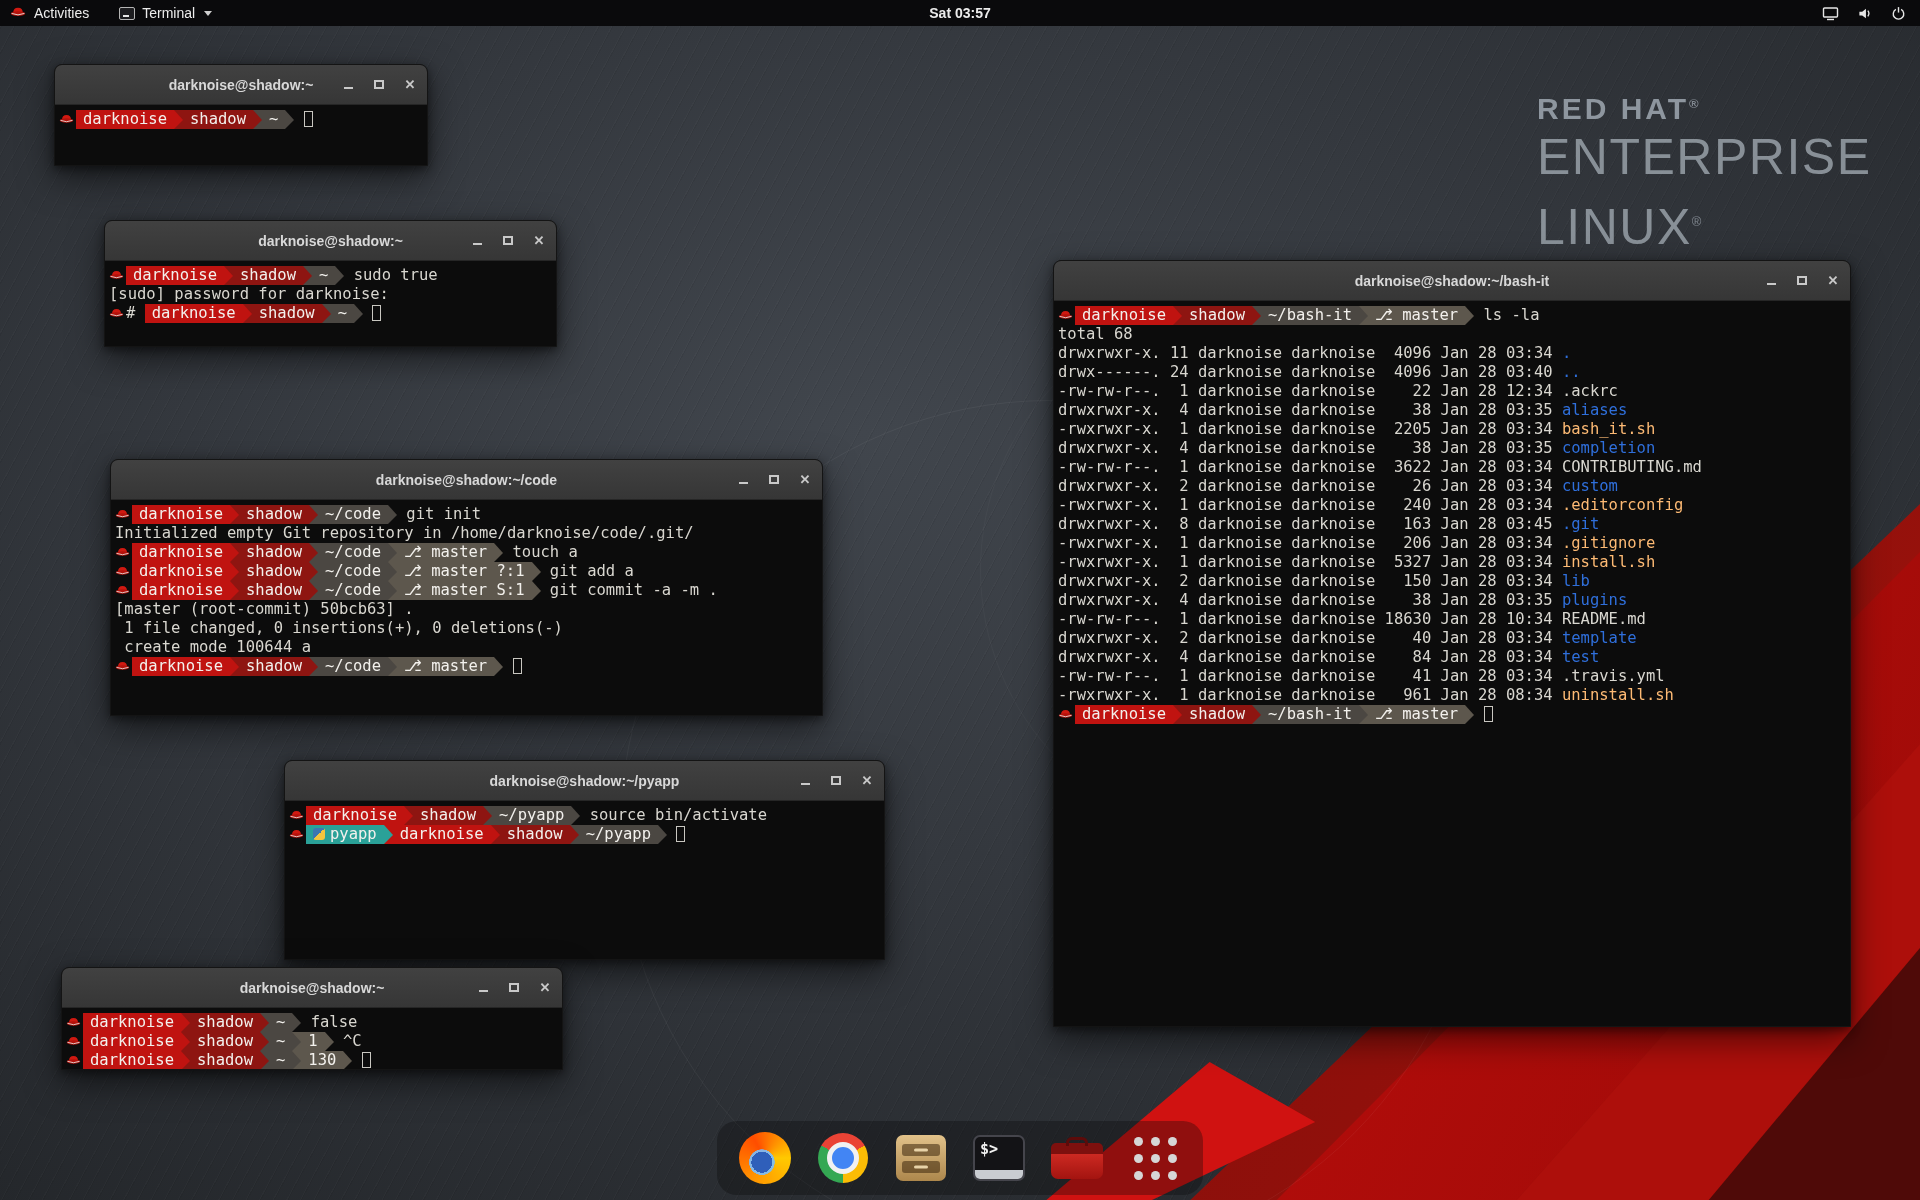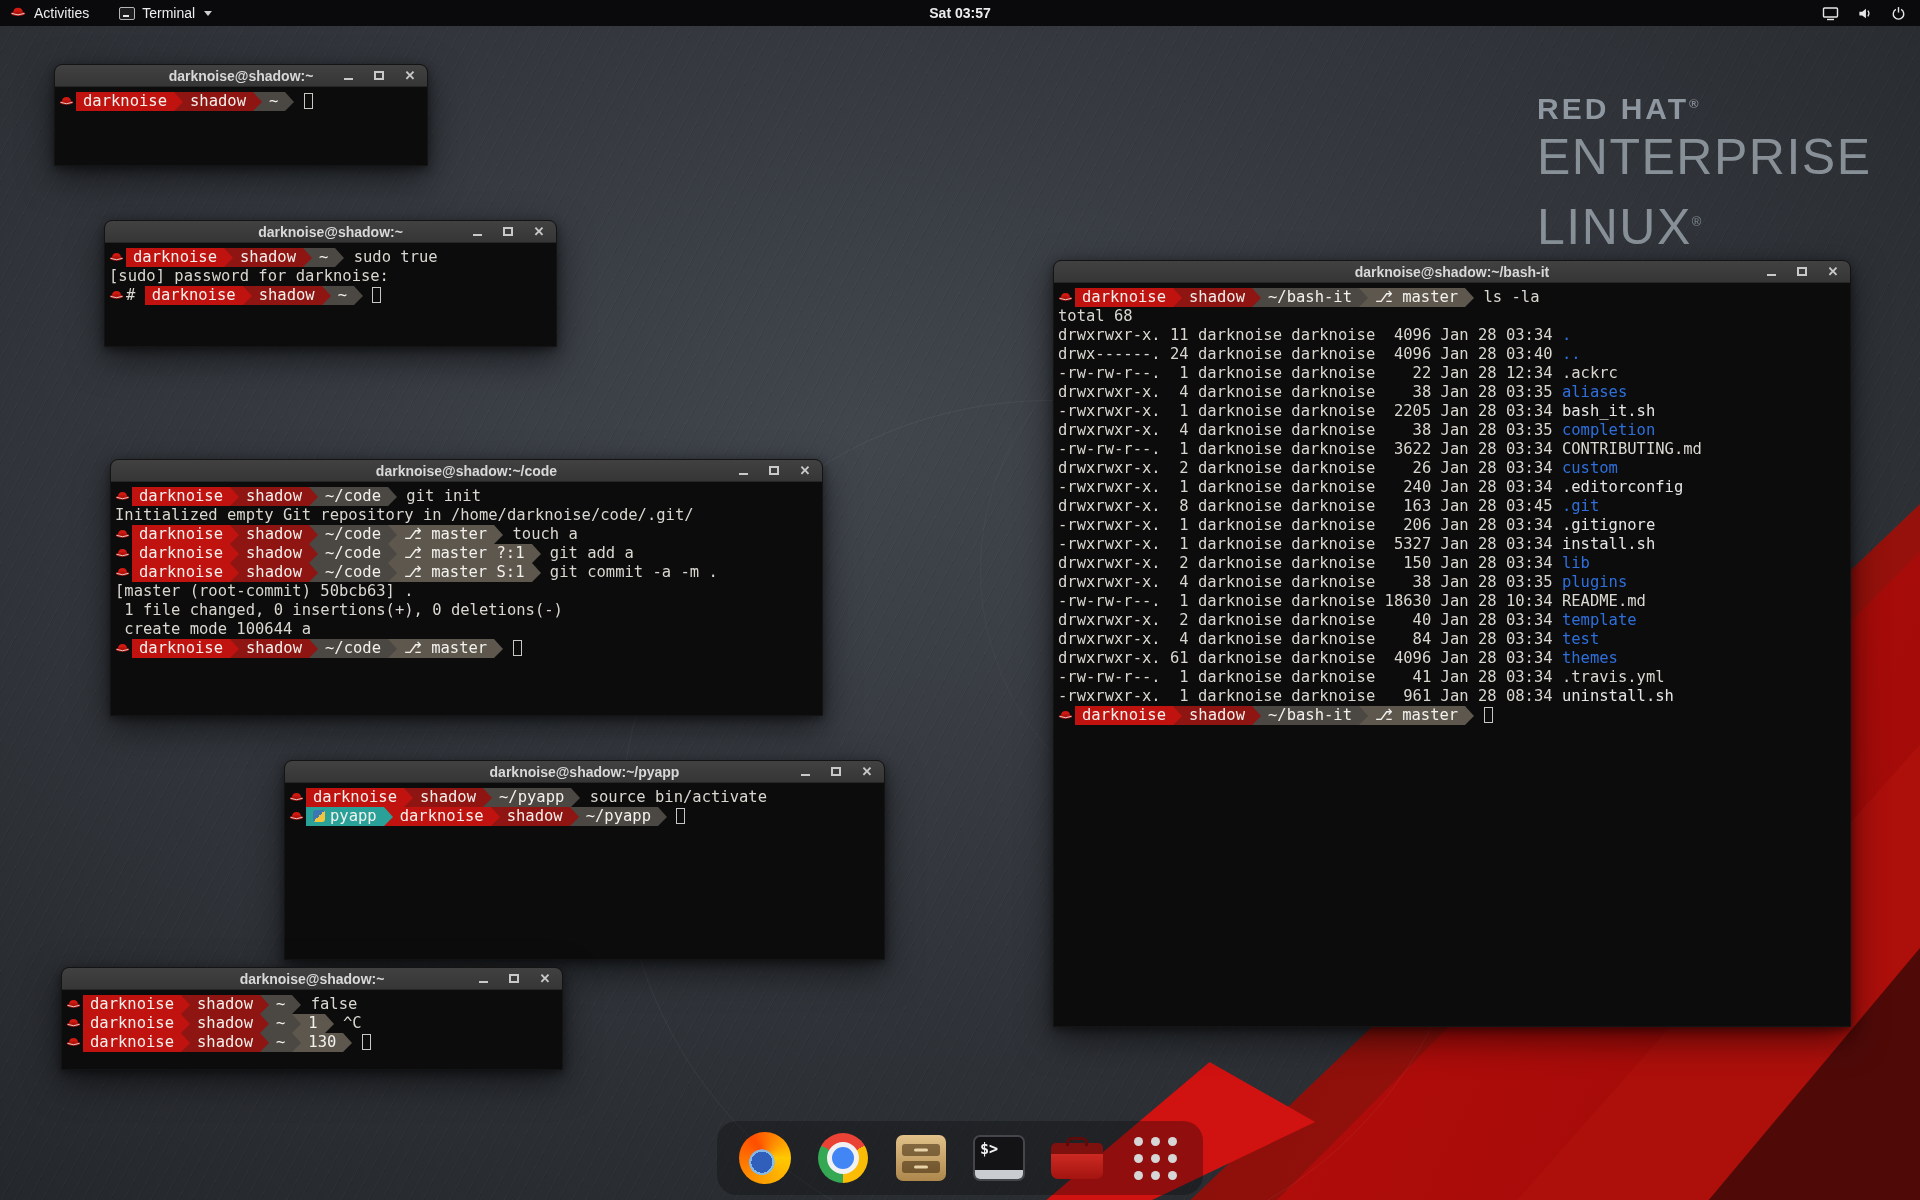--- a/index.html
+++ b/index.html
@@ -25,33 +25,33 @@
   .tb-left{display:flex;align-items:center;gap:8px;margin-left:10px;cursor:pointer}
   .tb-app{display:flex;align-items:center;gap:7px;margin-left:30px;cursor:pointer}
   .tb-caret{width:0;height:0;border-left:4px solid transparent;border-right:4px solid transparent;border-top:5px solid #cfcfcf;margin-left:2px}
   .tb-clock{position:absolute;left:50%;transform:translateX(-50%);font-weight:bold;cursor:pointer}
   .tb-right{position:absolute;right:14px;display:flex;align-items:center;gap:18px}
   .tb-right svg{display:block;cursor:pointer}
   .mini-term{width:16px;height:13px;background:#1d1d20;border:1px solid #b5b5b5;border-radius:2px;position:relative}
   .mini-term::after{content:"";position:absolute;left:3px;bottom:2px;width:6px;height:2px;background:#e6e6e6}
 
   .window{position:absolute;background:#0c0c0c;border:1px solid #141414;box-shadow:0 12px 34px rgba(0,0,0,0.55),0 3px 10px rgba(0,0,0,0.45);border-radius:8px 8px 0 0;overflow:hidden;z-index:10}
-  .titlebar{height:22px;background:linear-gradient(#414141,#363636);border-bottom:1px solid #262626;position:relative;display:flex;align-items:center;justify-content:center;color:#d8d8d8;font-size:14px;font-weight:bold;cursor:default}
+  .titlebar{height:40px;background:linear-gradient(#414141,#363636);border-bottom:1px solid #262626;position:relative;display:flex;align-items:center;justify-content:center;color:#d8d8d8;font-size:14px;font-weight:bold;cursor:default}
   .winbtns{position:absolute;right:9px;top:0;height:100%;display:flex;align-items:center;gap:15px}
   .wbtn{width:16px;height:16px;display:flex;align-items:center;justify-content:center;color:#c9c9c9;font-size:13px;cursor:pointer}
   .wbtn .bar{width:9px;height:2px;background:#c9c9c9;margin-top:7px}
   .wbtn .box{width:10px;height:9px;border:2px solid #c9c9c9}
 
   .term{padding:5px 4px;font-family:"DejaVu Sans Mono","Liberation Mono",monospace;font-size:15.5px;color:#d9d7d0;height:calc(100% - 27px);cursor:text}
   .tline{height:19px;line-height:19px;white-space:pre}
   .pl-seg{display:inline-block;height:19px;line-height:19px;padding:0 7px;vertical-align:top;color:#f3f1ed}
   .pl-arrow{display:inline-block;width:0;height:19px;vertical-align:top;border-top:10px solid transparent;border-bottom:9px solid transparent;border-left:9px solid transparent}
   .cursor{display:inline-block;width:9px;height:16px;border:1px solid #c9c7c1;vertical-align:top;margin-top:1px}
   .dir{color:#2f6fdb}
-  .exe{color:#e5e5e5}
+  .exe{color:#fdba74}
   .hat-ic{display:inline-block;width:17px;height:19px;vertical-align:top}
   .hat-ic svg{margin-top:3px}
   .py-ic{display:inline-block;width:12px;height:12px;margin:3px 5px 0 0;vertical-align:top;border-radius:3px;background:linear-gradient(135deg,#3b77b0 50%,#f3c53e 50%)}
 
   .dock{position:absolute;left:50%;bottom:5px;transform:translateX(-50%);display:flex;gap:22px;align-items:center;padding:9px 20px;background:rgba(8,8,10,0.32);border-radius:20px;z-index:40}
   .dock-item{width:56px;height:56px;display:flex;align-items:center;justify-content:center;cursor:pointer}
   .ic-ff{width:52px;height:52px;border-radius:50%;background:radial-gradient(circle at 44% 58%, #2f5fba 0 25%, rgba(120,190,255,0.9) 25% 30%, transparent 31%), conic-gradient(from 210deg, #ff9400, #ff4d00, #ffc900, #ff9400)}
   .ic-ch{width:50px;height:50px;border-radius:50%;background:conic-gradient(from -60deg, #ea4335 0 120deg, #fbbc05 120deg 240deg, #34a853 240deg 360deg);position:relative}
   .ic-ch::after{content:"";position:absolute;left:50%;top:50%;width:22px;height:22px;transform:translate(-50%,-50%);border-radius:50%;background:#4285f4;border:5px solid #f1f1f1}
   .ic-files{width:50px;height:46px;border-radius:7px;background:linear-gradient(#e2c28a,#ad874c);display:flex;flex-direction:column;justify-content:center;gap:5px;align-items:center}
@@ -271,21 +271,20 @@
         <div class="tline"><span>drwxrwxr-x.  2 darknoise darknoise    26 Jan 28 03:34 </span><span class="dir">custom</span></div>
         <div class="tline"><span>-rwxrwxr-x.  1 darknoise darknoise   240 Jan 28 03:34 </span><span class="exe">.editorconfig</span></div>
         <div class="tline"><span>drwxrwxr-x.  8 darknoise darknoise   163 Jan 28 03:45 </span><span class="dir">.git</span></div>
         <div class="tline"><span>-rwxrwxr-x.  1 darknoise darknoise   206 Jan 28 03:34 </span><span class="exe">.gitignore</span></div>
         <div class="tline"><span>-rwxrwxr-x.  1 darknoise darknoise  5327 Jan 28 03:34 </span><span class="exe">install.sh</span></div>
         <div class="tline"><span>drwxrwxr-x.  2 darknoise darknoise   150 Jan 28 03:34 </span><span class="dir">lib</span></div>
         <div class="tline"><span>drwxrwxr-x.  4 darknoise darknoise    38 Jan 28 03:35 </span><span class="dir">plugins</span></div>
         <div class="tline"><span>-rw-rw-r--.  1 darknoise darknoise 18630 Jan 28 10:34 README.md</span></div>
         <div class="tline"><span>drwxrwxr-x.  2 darknoise darknoise    40 Jan 28 03:34 </span><span class="dir">template</span></div>
         <div class="tline"><span>drwxrwxr-x.  4 darknoise darknoise    84 Jan 28 03:34 </span><span class="dir">test</span></div>
-        <div class="tline"><span>drwxrwxr-x. 61 darknoise darknoise  4096 Jan 28 03:34 </span><span class="dir">themes</span></div>
         <div class="tline"><span>-rw-rw-r--.  1 darknoise darknoise    41 Jan 28 03:34 .travis.yml</span></div>
         <div class="tline"><span>-rwxrwxr-x.  1 darknoise darknoise   961 Jan 28 08:34 </span><span class="exe">uninstall.sh</span></div>
         <div class="tline"><span class="hat-ic"><svg width="15" height="12" viewBox="0 0 16 12">
               <path d="M3.2 7.2 Q3.2 1.8 8 1.8 Q12.8 1.8 12.8 7.2 Z" fill="#d01911"></path>
               <ellipse cx="8" cy="7.6" rx="7.2" ry="2.3" fill="#b3120c"></ellipse>
               <path d="M1.6 7.4 Q8 10.4 14.4 7.4" stroke="#e8e6e2" stroke-width="0.9" fill="none"></path>
             </svg></span><span class="pl-seg" style="background: rgb(192, 19, 16);">darknoise</span><span class="pl-arrow" style="border-left-color: rgb(192, 19, 16); background: rgb(142, 21, 17);"></span><span class="pl-seg" style="background: rgb(142, 21, 17);">shadow</span><span class="pl-arrow" style="border-left-color: rgb(142, 21, 17); background: rgb(75, 71, 66);"></span><span class="pl-seg" style="background: rgb(75, 71, 66);">~/bash-it</span><span class="pl-arrow" style="border-left-color: rgb(75, 71, 66); background: rgb(93, 87, 77);"></span><span class="pl-seg" style="background: rgb(93, 87, 77);">⎇ master</span><span class="pl-arrow" style="border-left-color: rgb(93, 87, 77);"></span><span> </span><span class="cursor"></span></div>
       </div>
   </div>
 

